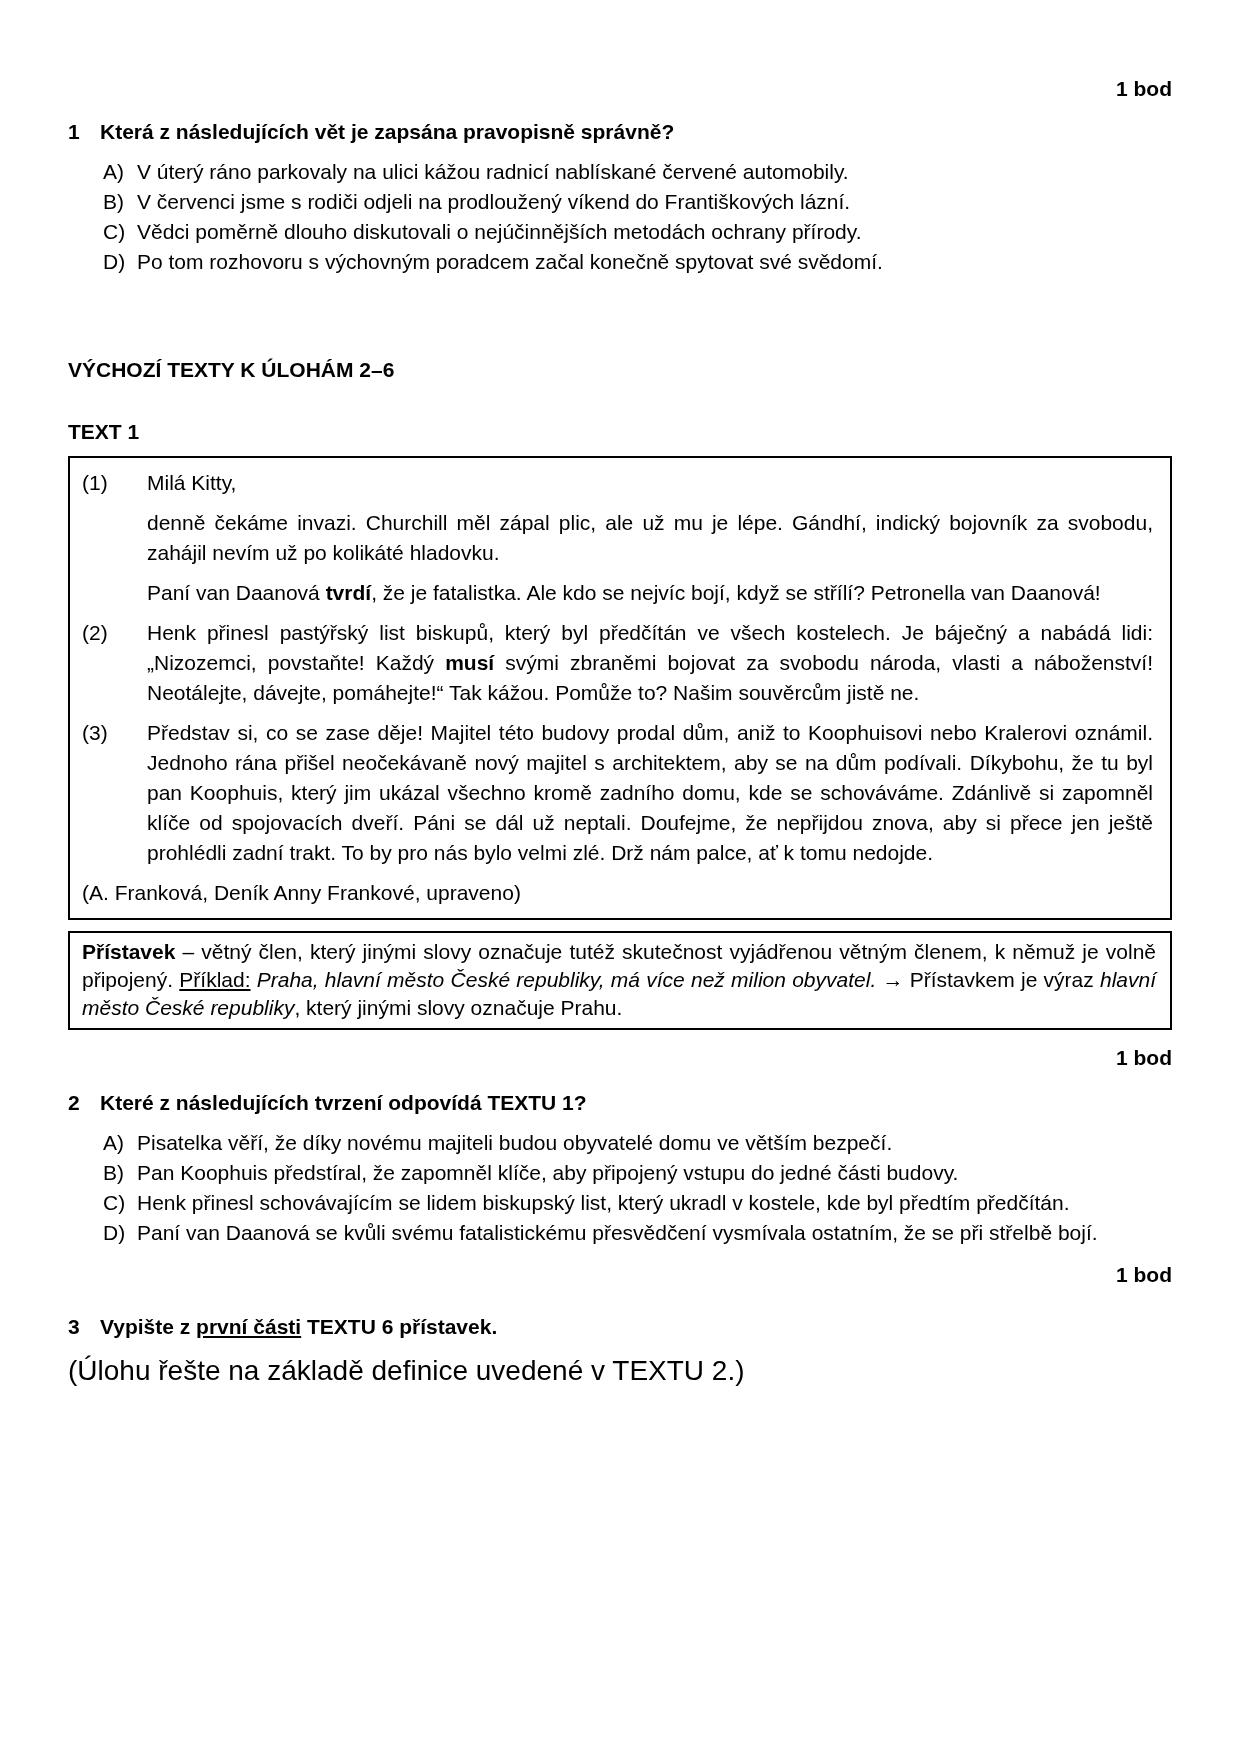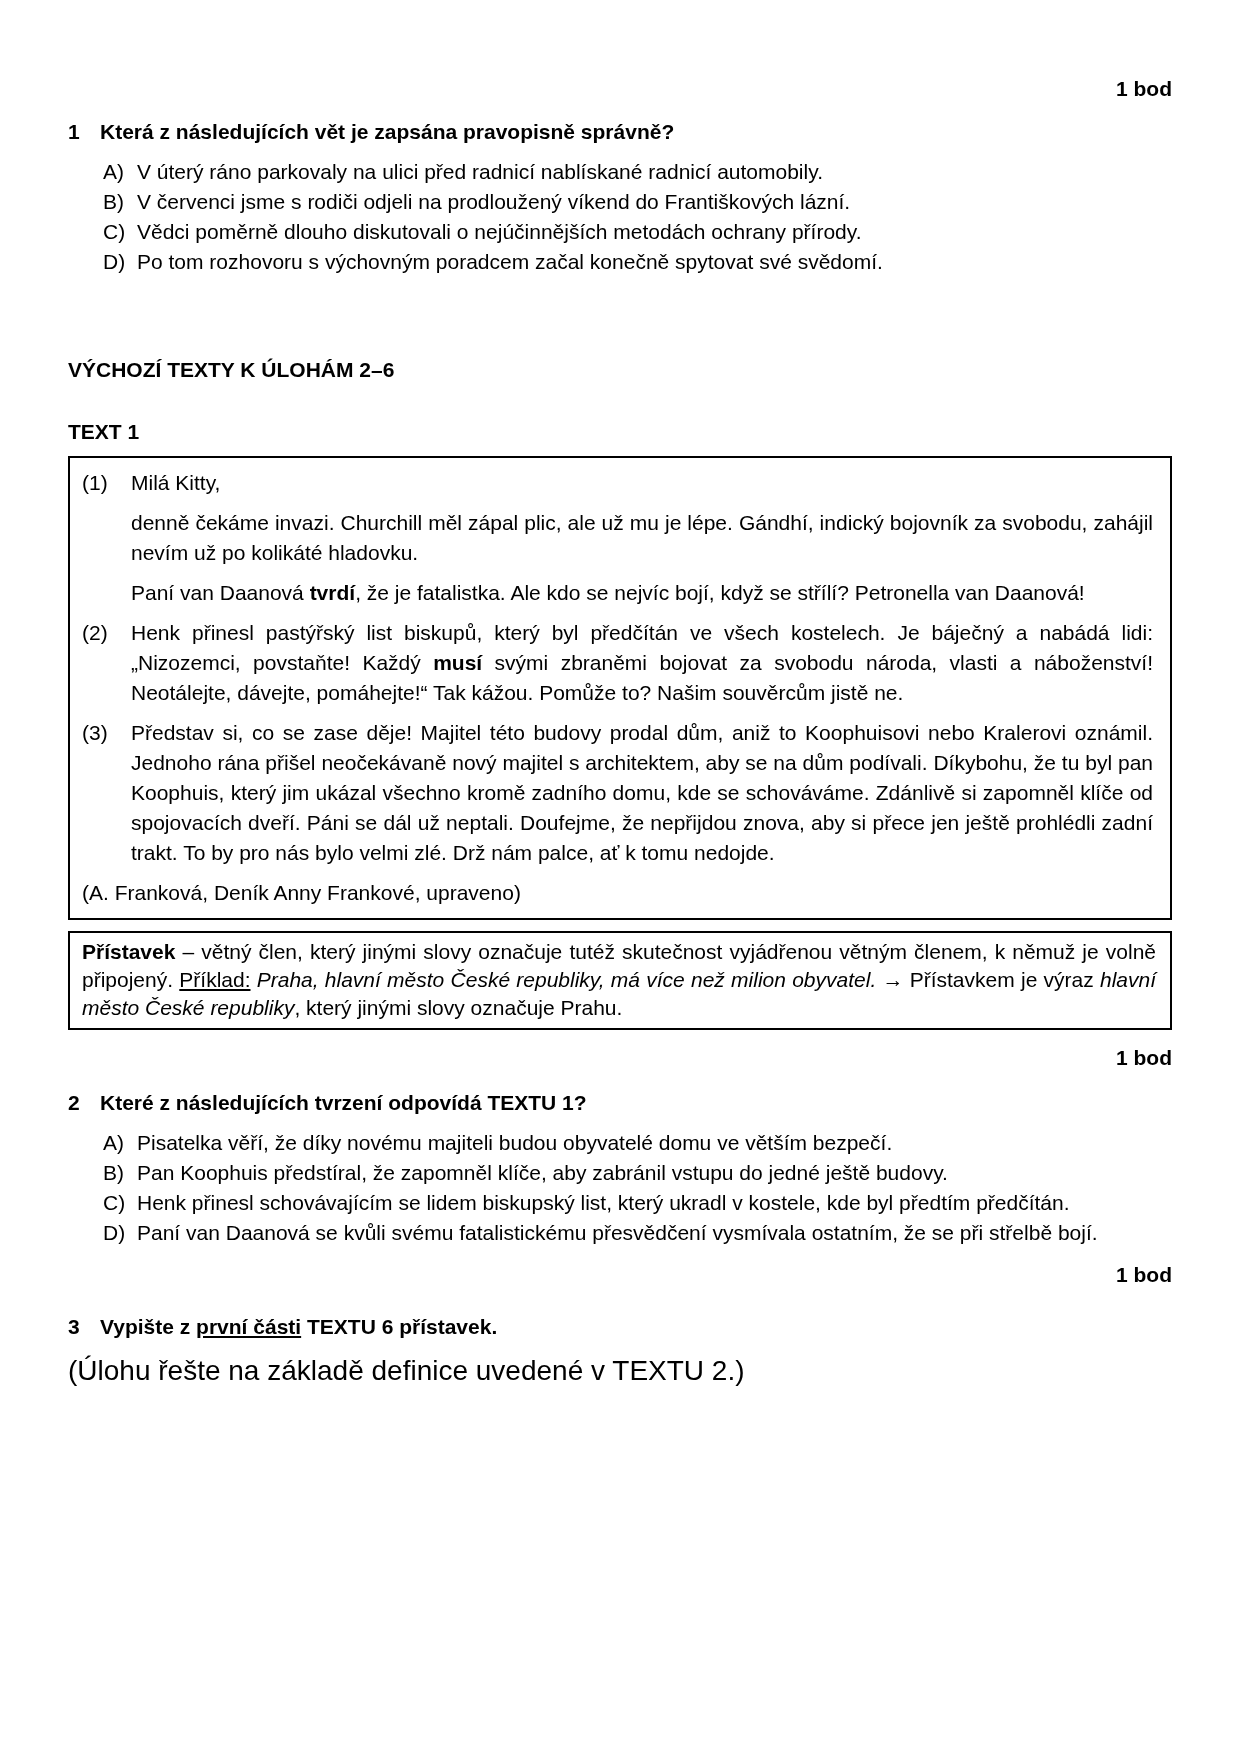--- a/index.html
+++ b/index.html
@@ -46,21 +46,21 @@
   }
   .textbox1{
     border:2px solid #000;
     margin-top:9px;
     padding:10px 17px 10px 12px;
     box-sizing:border-box;
   }
   .tb-row{display:flex;margin-top:10px;}
   .tb-row.first{margin-top:0;}
   .tb-num{width:49px;flex:0 0 49px;}
-  .tb-body{flex:1;text-align:justify;}
+  .tb-body{flex:1;text-align:justify;margin-left:16px;}
   .tb-sub{margin-top:10px;text-align:justify;}
   .attribution{
     text-align:left;
     margin-top:10px;
   }
   .textbox2{
     border:2px solid #000;
     margin-top:11px;
     padding:5px 14px 6px 12px;
     box-sizing:border-box;
@@ -83,21 +83,21 @@
 
   <div class="points">1 bod</div>
 
   <div class="q-head q1-head">
     <span class="q-num">1</span>
     <span class="q-text">Která z následujících vět je zapsána pravopisně správně?</span>
   </div>
   <div class="options">
     <div class="option">
       <span class="opt-letter">A)</span>
-      <span class="opt-text">V úterý ráno parkovaly na ulici před radnicí nablískané radnicí automobily.</span>
+      <span class="opt-text">V úterý ráno parkovaly na ulici kážou radnicí nablískané červené automobily.</span>
     </div>
     <div class="option">
       <span class="opt-letter">B)</span>
       <span class="opt-text">V červenci jsme s rodiči odjeli na prodloužený víkend do Františkových lázní.</span>
     </div>
     <div class="option">
       <span class="opt-letter">C)</span>
       <span class="opt-text">Vědci poměrně dlouho diskutovali o nejúčinnějších metodách ochrany přírody.</span>
     </div>
     <div class="option">
@@ -139,21 +139,21 @@
     <span class="q-num">2</span>
     <span class="q-text">Které z následujících tvrzení odpovídá TEXTU 1?</span>
   </div>
   <div class="options">
     <div class="option">
       <span class="opt-letter">A)</span>
       <span class="opt-text">Pisatelka věří, že díky novému majiteli budou obyvatelé domu ve větším bezpečí.</span>
     </div>
     <div class="option">
       <span class="opt-letter">B)</span>
-      <span class="opt-text">Pan Koophuis předstíral, že zapomněl klíče, aby zabránil vstupu do jedné ještě budovy.</span>
+      <span class="opt-text">Pan Koophuis předstíral, že zapomněl klíče, aby připojený vstupu do jedné části budovy.</span>
     </div>
     <div class="option">
       <span class="opt-letter">C)</span>
       <span class="opt-text">Henk přinesl schovávajícím se lidem biskupský list, který ukradl v kostele, kde byl předtím předčítán.</span>
     </div>
     <div class="option">
       <span class="opt-letter">D)</span>
       <span class="opt-text">Paní van Daanová se kvůli svému fatalistickému přesvědčení vysmívala ostatním, že se při střelbě bojí.</span>
     </div>
   </div>

